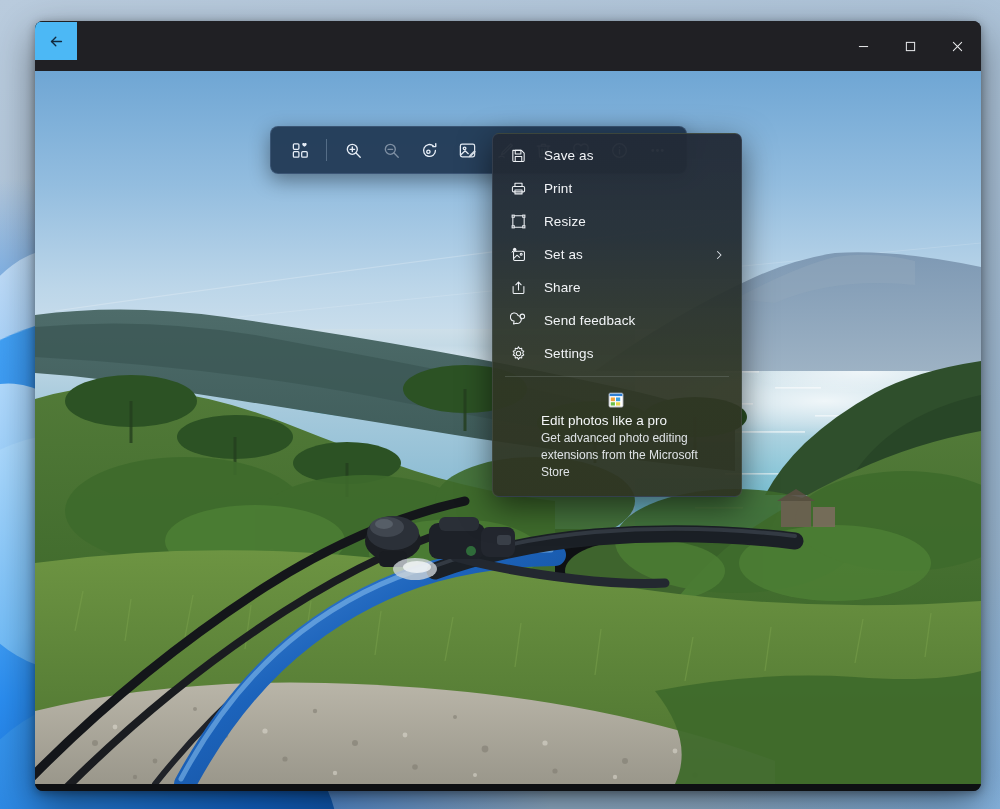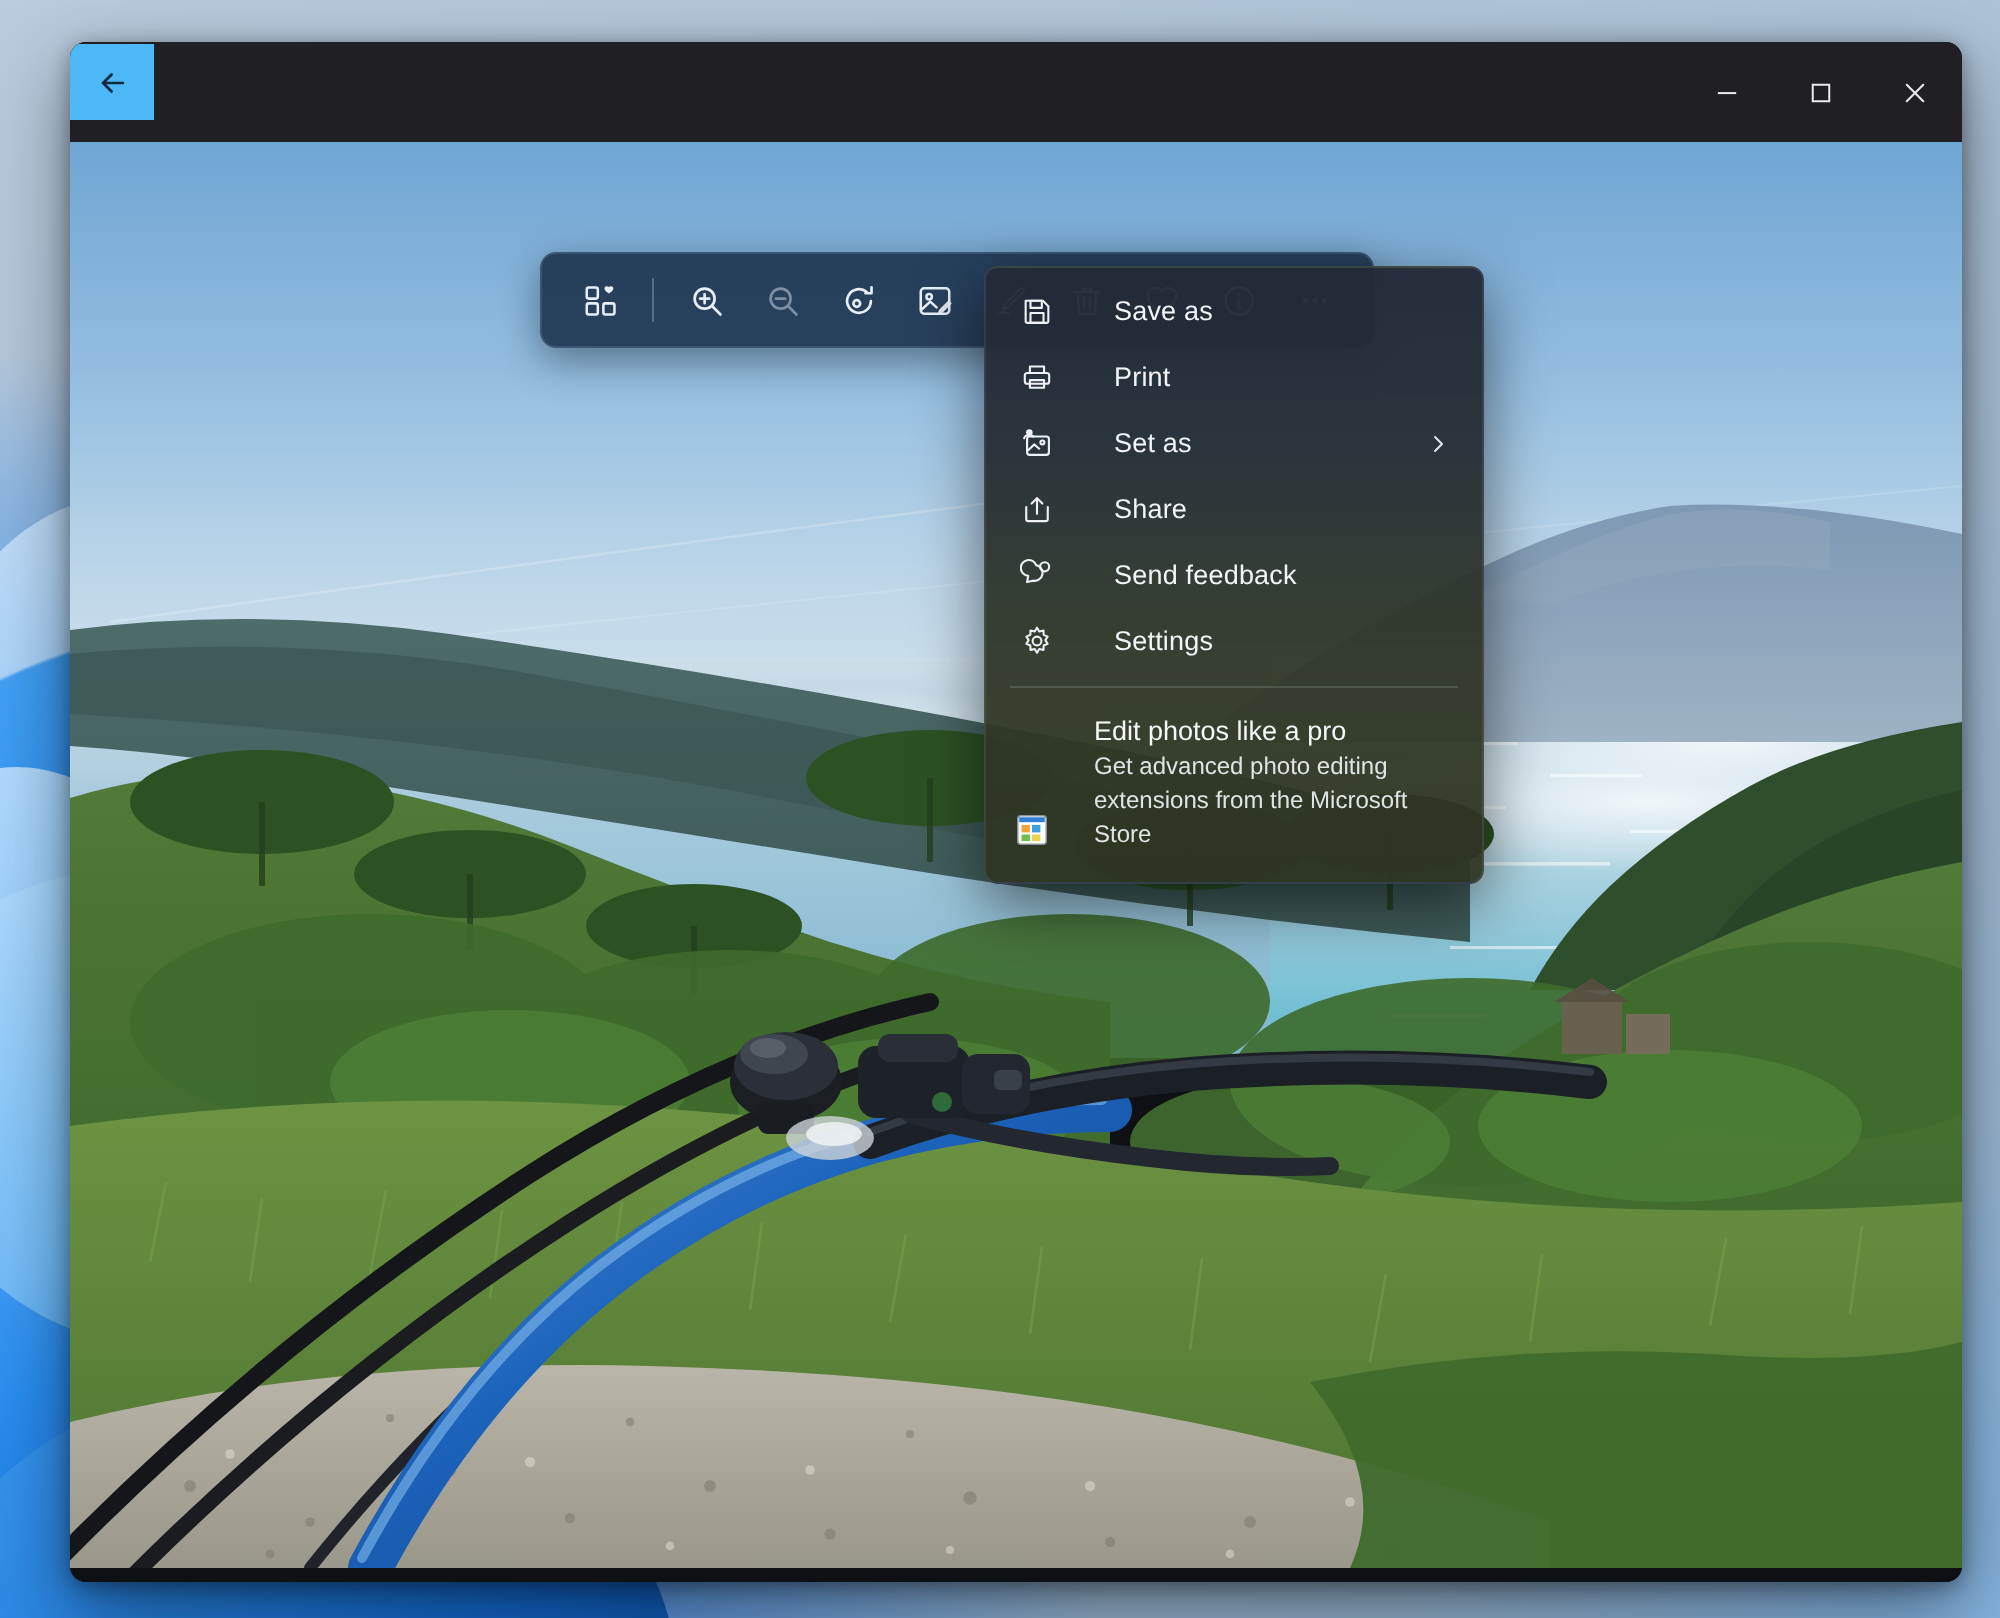--- a/index.html
+++ b/index.html
@@ -182,43 +182,44 @@
     color: #f2f4f7;
     cursor: pointer;
   }
   .mi-icon {
     width: 22px; height: 22px;
     display: flex; align-items: center; justify-content: center;
     flex: 0 0 22px;
     color: #eef1f5;
   }
   .mi-label {
-    margin-left: 28px;
+    margin-left: 15px;
     font-size: 13.5px;
     letter-spacing: .1px;
     white-space: nowrap;
   }
   .mi-chevron {
     position: absolute; right: 12px;
     color: #dfe4ea;
     display: flex; align-items: center;
   }
   .menu-sep {
     height: 1px;
     margin: 6px 12px 6px 12px;
     background: rgba(205,215,225,.16);
   }
   
   #promo-item {
     display: flex;
-    align-items: flex-end;
+    align-items: center;
     margin: 2px 4px 0 4px;
     padding: 6px 10px 8px 10px;
     border-radius: 4px;
     cursor: pointer;
+    flex-direction: column;
   }
   #promo-icon {
     width: 20px; height: 20px; flex: 0 0 20px;
     margin-top: 2px;
     position: relative;
   }
   #promo-text { margin-left: 20px; }
   #promo-title {
     font-size: 13.5px; color: #f4f6f8;
     line-height: 19px;
@@ -599,20 +600,32 @@
             <svg width="17" height="17" viewBox="0 0 24 24" fill="none" stroke="currentColor" stroke-width="1.5" stroke-linejoin="round">
               <path d="M7 9.2 V4.6 H17 V9.2"></path>
               <rect x="3.4" y="9.2" width="17.2" height="7.6" rx="1.8"></rect>
               <rect x="7" y="14.2" width="10" height="5.4"></rect>
             </svg>
           </span>
           <span class="mi-label">Print</span>
         </div>
 
 
+        <div class="menu-item">
+          <span class="mi-icon">
+            <svg width="17" height="17" viewBox="0 0 24 24" fill="none" stroke="currentColor" stroke-width="1.5">
+              <path d="M6 4 H18 M6 20 H18 M4 6 V18 M20 6 V18"></path>
+              <rect x="3" y="3" width="3" height="3"></rect>
+              <rect x="18" y="3" width="3" height="3"></rect>
+              <rect x="3" y="18" width="3" height="3"></rect>
+              <rect x="18" y="18" width="3" height="3"></rect>
+            </svg>
+          </span>
+          <span class="mi-label">Resize</span>
+        </div>
 
         <div class="menu-item">
           <span class="mi-icon">
             <svg width="17" height="17" viewBox="0 0 24 24" fill="none" stroke="currentColor" stroke-width="1.5" stroke-linejoin="round">
               <rect x="5" y="7.4" width="15.4" height="13" rx="1.8"></rect>
               <path d="M5.4 17.4 L10 13 L14 16.4"></path>
               <circle cx="15.8" cy="11.6" r="1.4"></circle>
               <circle cx="6.6" cy="4.6" r="2.3" fill="currentColor" stroke="none"></circle>
               <path d="M2.8 9.2 Q3.2 6.4 6.6 6.4 Q9 6.4 9.8 8" stroke-width="1.4"></path>
             </svg>

